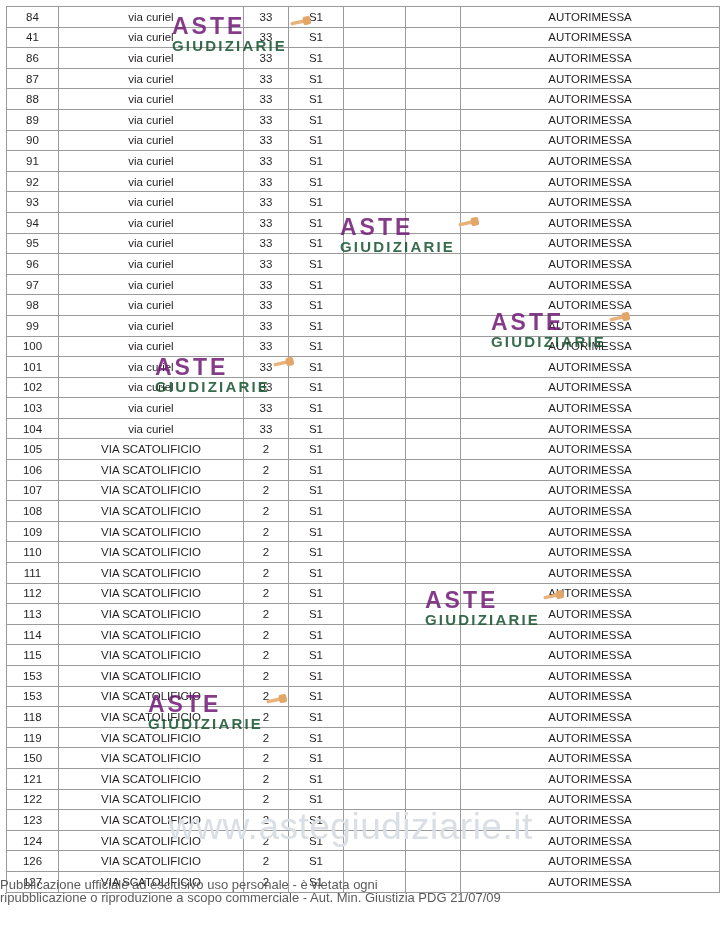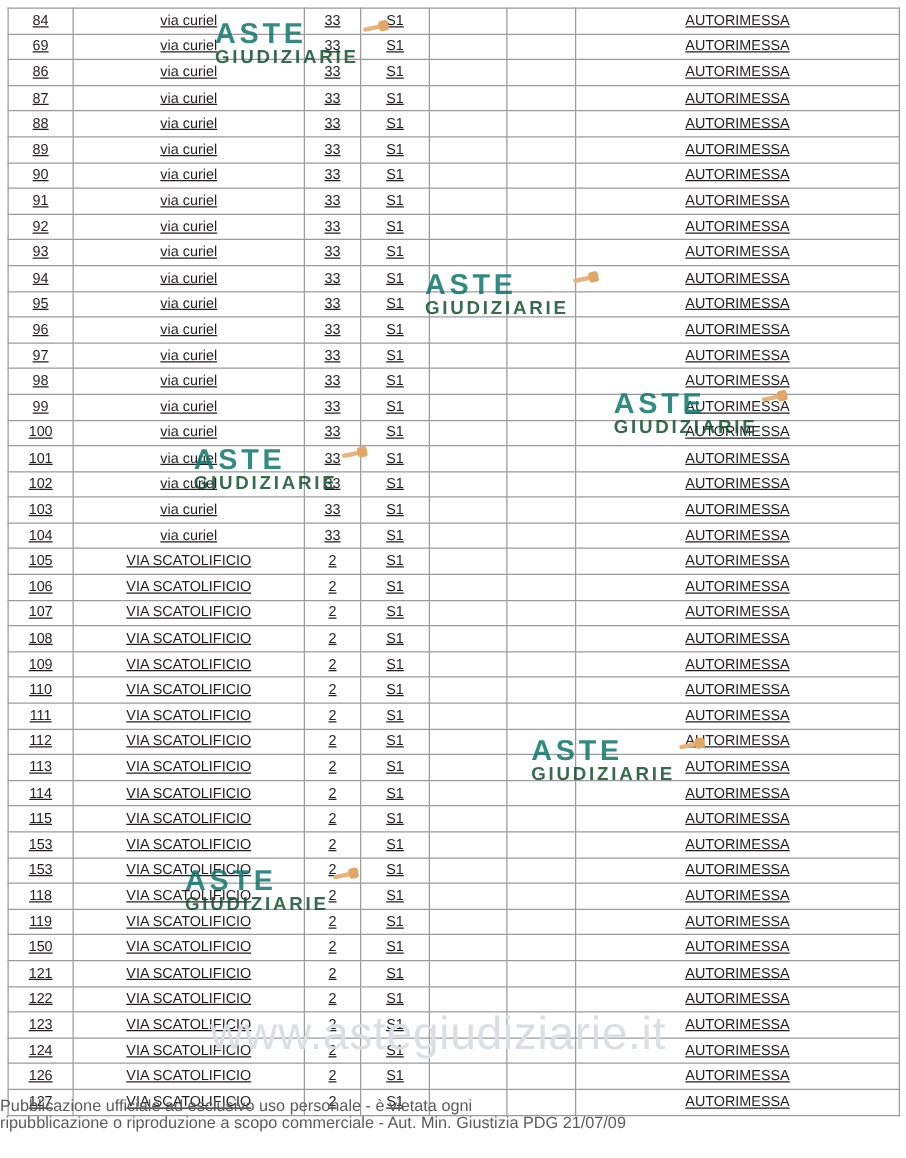--- a/index.html
+++ b/index.html
@@ -26,21 +26,21 @@
   .wm {
     position: absolute;
     font-family: "Liberation Sans", sans-serif;
     white-space: nowrap;
     user-select: none;
   }
   .wm .wm-top {
     font-size: 23px;
     font-weight: bold;
     letter-spacing: 3px;
-    color: #0f766e;
+    color: #701a75;
     opacity: .85;
     display: block;
     line-height: 1.05;
   }
   .wm .wm-bot {
     font-size: 15px;
     font-weight: bold;
     letter-spacing: 2.2px;
     color: #14532d;
     opacity: .85;
@@ -64,21 +64,20 @@
   }
 
   
   table.sheet {
     border-collapse: collapse;
     width: 713px;
     margin: 6px 0 0 6px;
     position: relative;
     z-index: 2;
     table-layout: fixed;
-    text-decoration: underline;
   }
   table.sheet td {
     border: 1px solid #9b9b9b;
     height: 19.6px;
     font-size: 11.5px;
     text-align: center;
     vertical-align: middle;
     color: #231f20;
     padding: 0;
     background: transparent;
@@ -182,21 +181,21 @@
       <tr>
         <td>84</td>
         <td>via curiel</td>
         <td>33</td>
         <td>S1</td>
         <td></td>
         <td></td>
         <td>AUTORIMESSA</td>
       </tr>
       <tr>
-        <td>69</td>
+        <td>41</td>
         <td>via curiel</td>
         <td>33</td>
         <td>S1</td>
         <td></td>
         <td></td>
         <td>AUTORIMESSA</td>
       </tr>
       <tr>
         <td>86</td>
         <td>via curiel</td>

